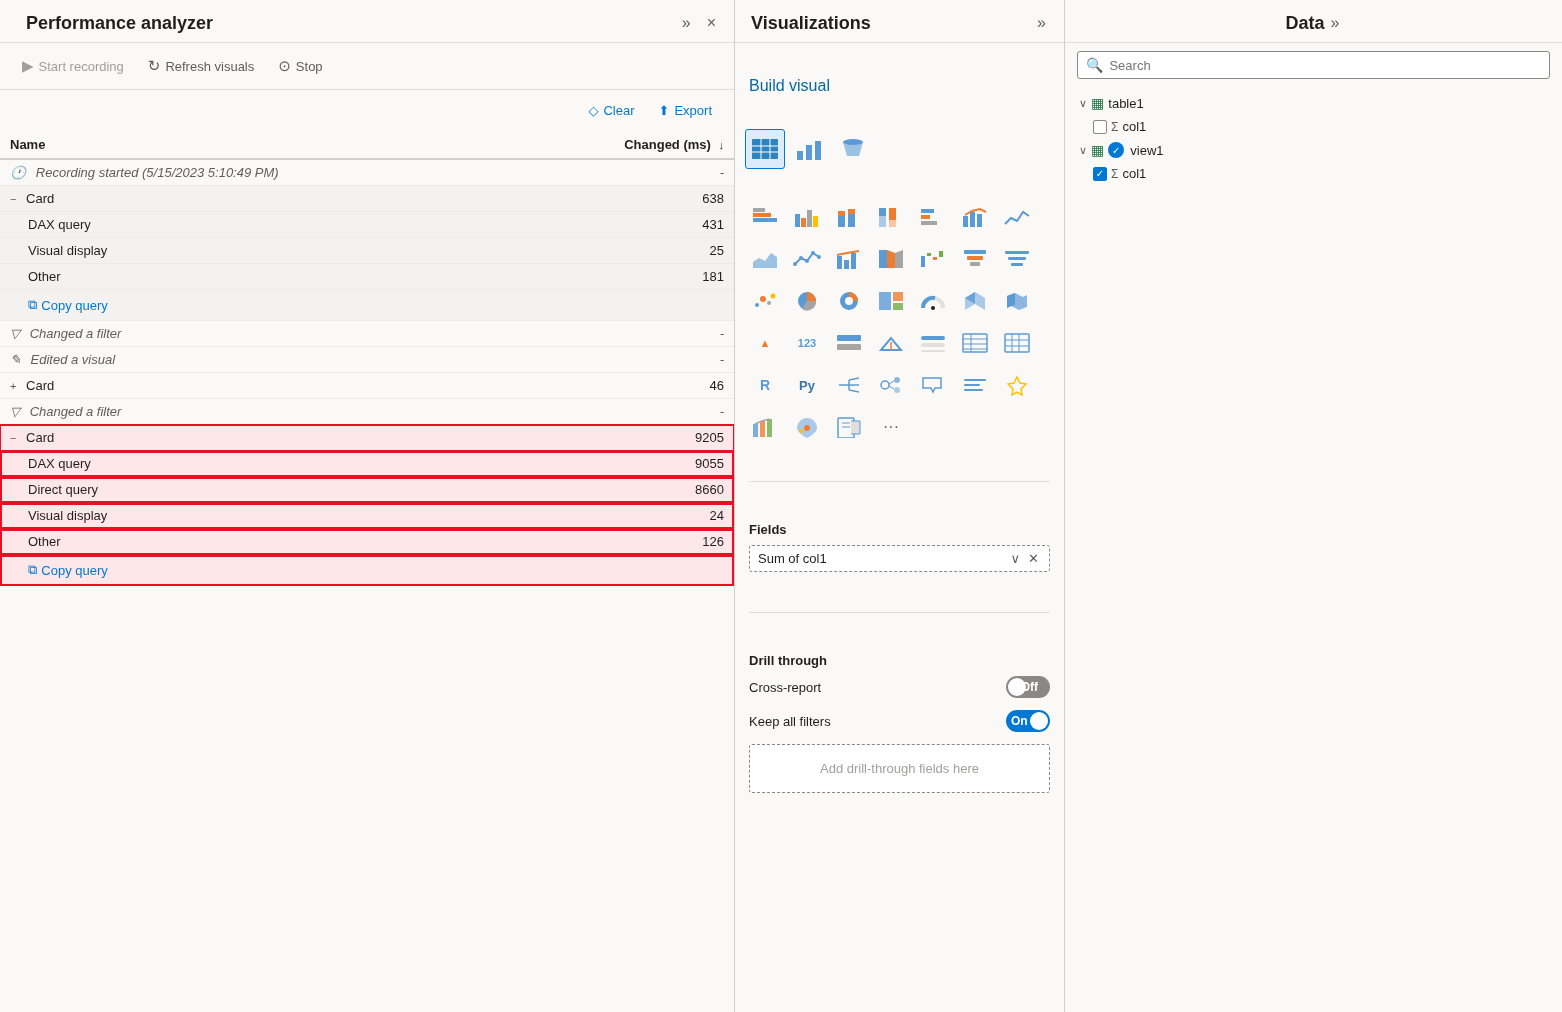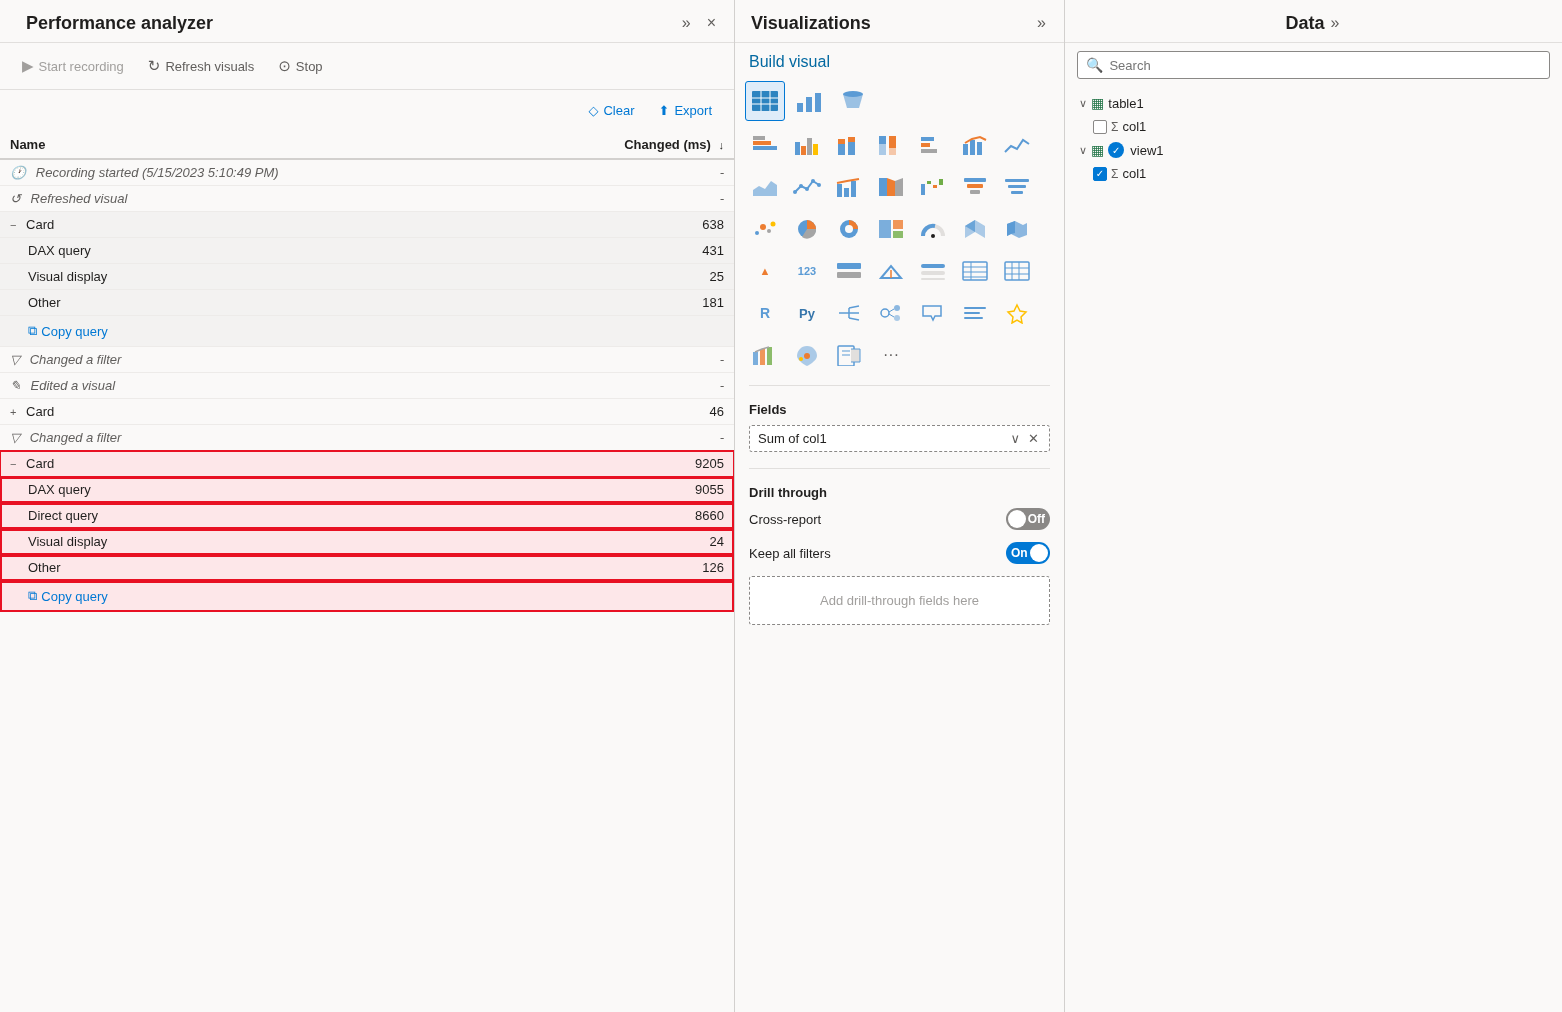--- a/index.html
+++ b/index.html
@@ -163,20 +163,21 @@
 
     
     .viz-panel {
       width: 330px;
       background: #faf9f8;
       border-right: 1px solid #d2d0ce;
       display: flex;
       flex-direction: column;
       flex-shrink: 0;
       overflow-y: auto;
+      gap: 24px;
     }
 
     .viz-header {
       display: flex;
       align-items: center;
       justify-content: space-between;
       padding: 10px 12px 6px 16px;
       border-bottom: 1px solid #e1dfdd;
     }
 
@@ -291,21 +292,21 @@
     .toggle.on .toggle-knob { left: 24px; }
 
     .toggle-label {
       font-size: 12px;
       font-weight: 600;
       color: #fff;
       position: absolute;
       top: 50%;
       transform: translateY(-50%);
     }
-    .toggle.off .toggle-label { right: 5px; }
+    .toggle.off .toggle-label { right: 12px; }
     .toggle.on .toggle-label { left: 5px; }
 
     .drill-through-field {
       border: 1px dashed #8a8886;
       border-radius: 3px;
       padding: 16px 10px;
       font-size: 13px;
       color: #a19f9d;
       background: #fff;
       text-align: center;
@@ -448,27 +449,20 @@
       <tbody>
 
         <tr class="row-italic">
           <td>
             <span class="row-icon">🕐</span>
             <span>Recording started (5/15/2023 5:10:49 PM)</span>
           </td>
           <td class="duration-col">-</td>
         </tr>
 
-        <tr class="row-italic">
-          <td>
-            <span class="row-icon">↺</span>
-            <span>Refreshed visual</span>
-          </td>
-          <td class="duration-col">-</td>
-        </tr>
 
         <tr class="row-gray">
           <td>
             <span class="expand-icon">−</span>
             Card
           </td>
           <td class="duration-col">638</td>
         </tr>
         <tr class="row-gray">
           <td class="row-indent">DAX query</td>

